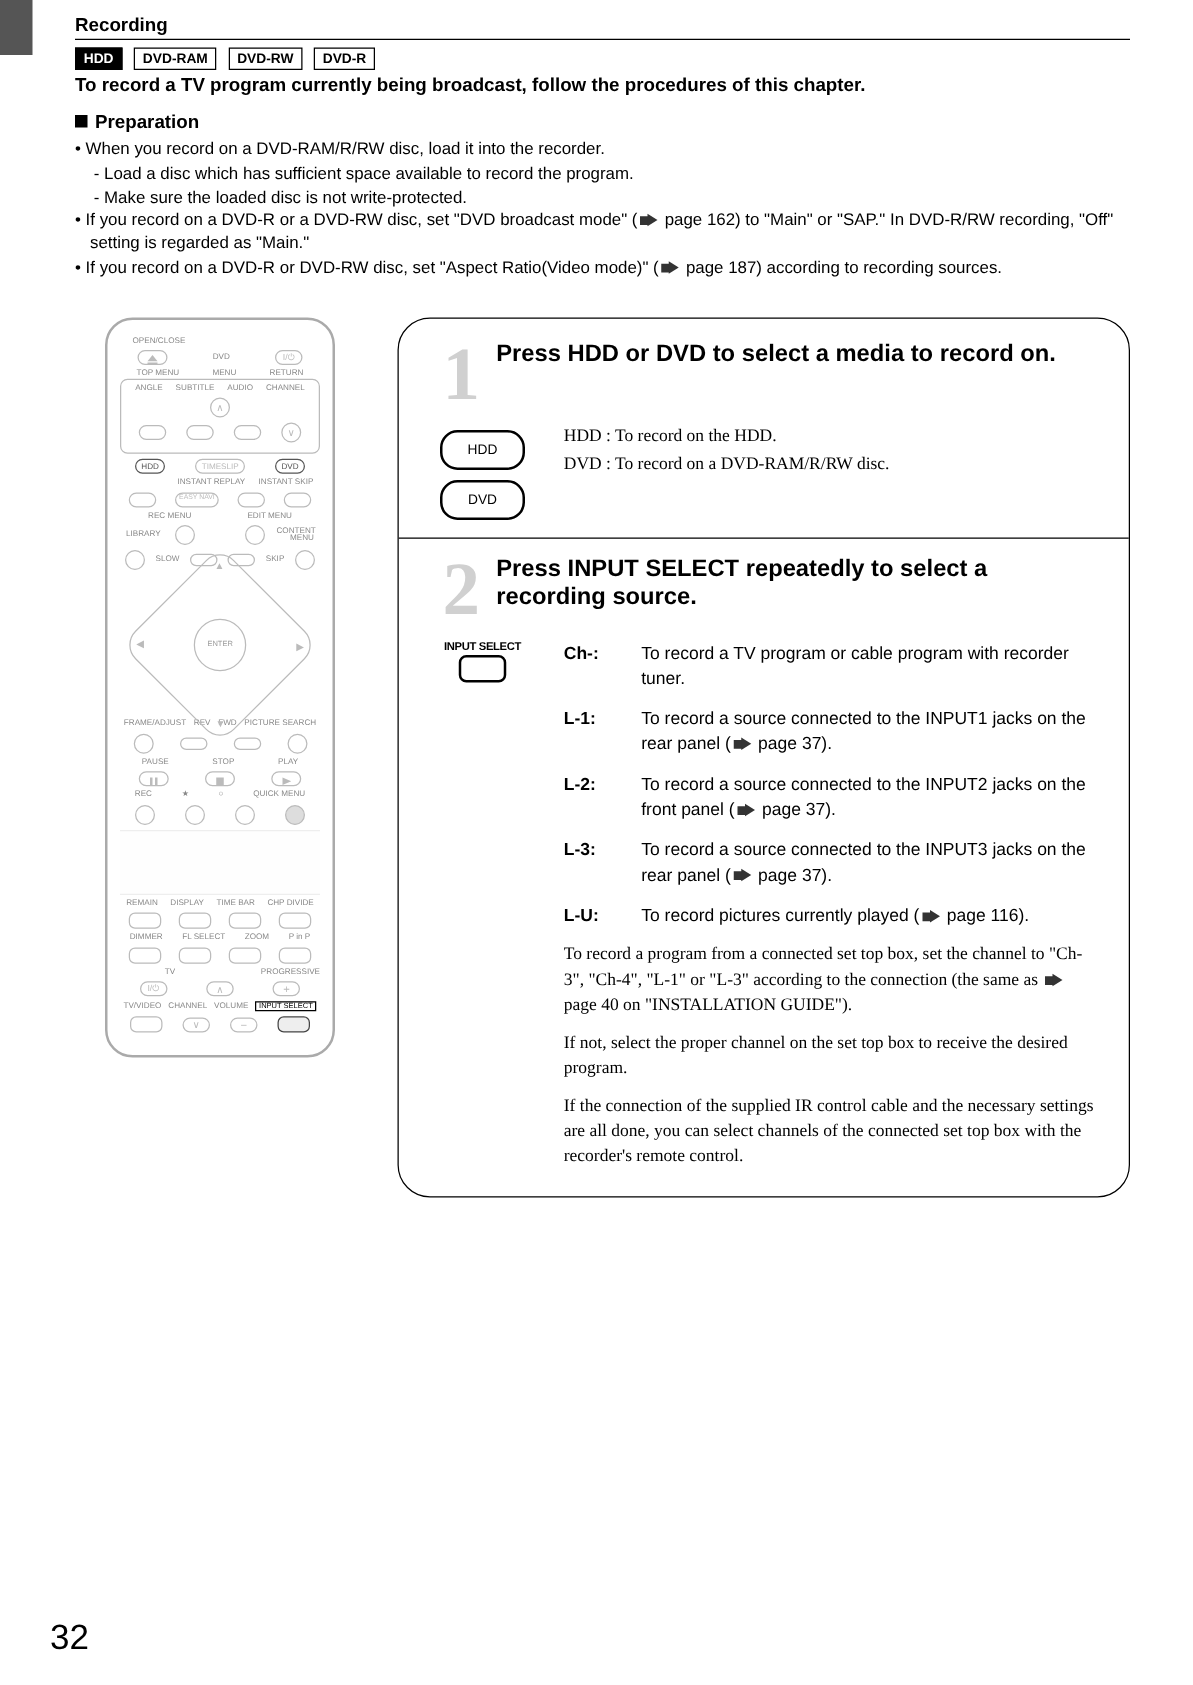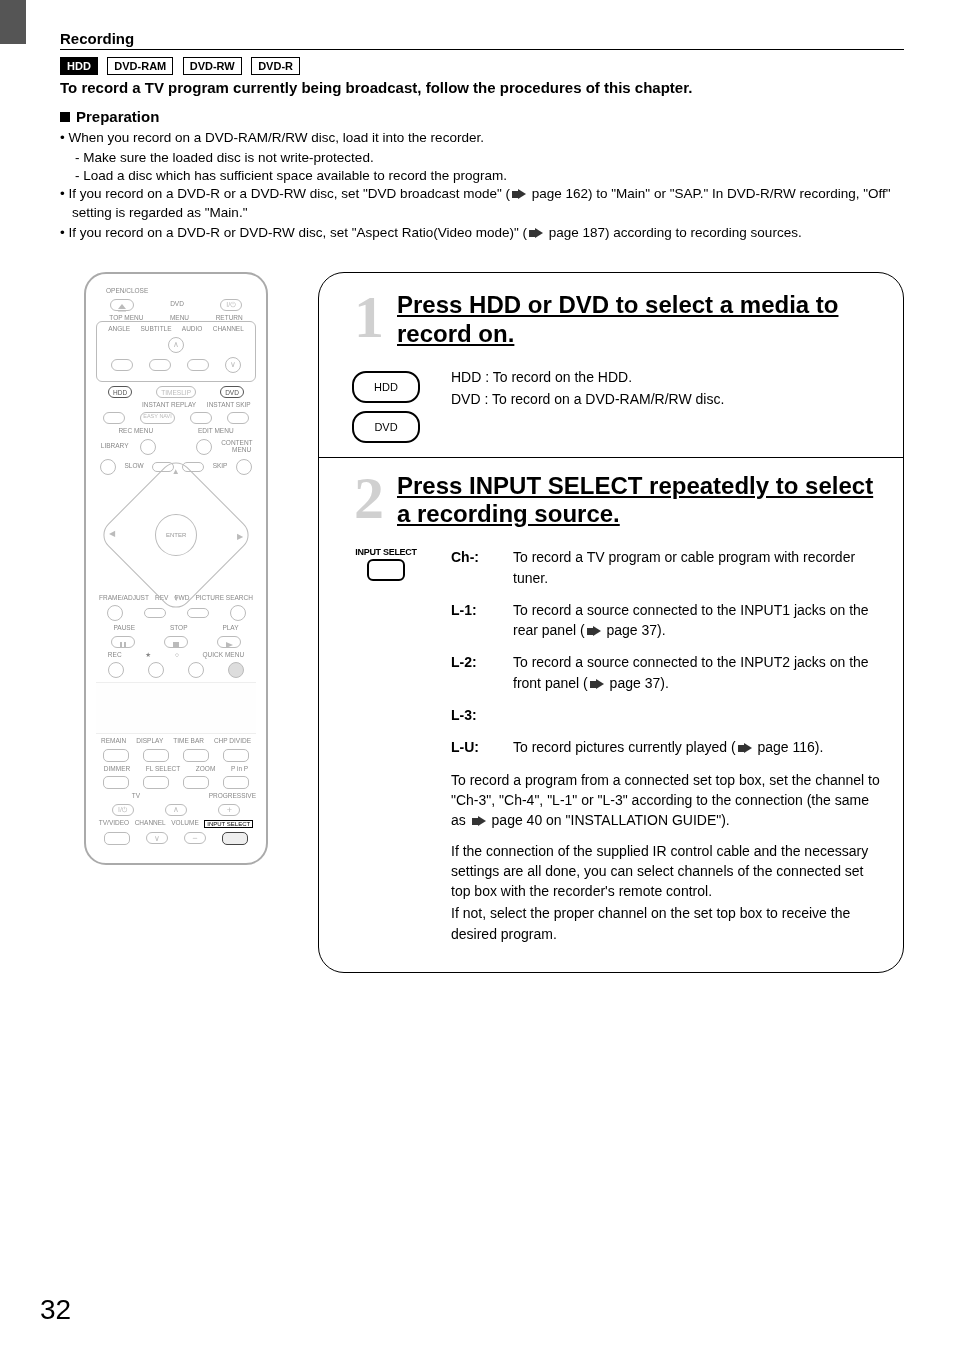--- a/index.html
+++ b/index.html
@@ -8,21 +8,21 @@
     width: 954px;
     font-family: Arial, Helvetica, sans-serif;
     background: #fff;
     color: #000;
   }
   .page {
     position: relative;
     width: 954px;
     height: 1348px;
     box-sizing: border-box;
-    padding: 30px 50px 30px 60px;
+    padding: 12px 50px 30px 60px;
   }
   .tab-edge {
     position: absolute;
     left: 0;
     top: 0;
     width: 26px;
     height: 44px;
     background: #555;
   }
   .section-head {
@@ -156,23 +156,22 @@
     font-weight: bold;
     color: #d0d0d0;
     line-height: 0.75;
     width: 56px;
     flex: 0 0 56px;
     text-align: center;
     padding-top: 4px;
   }
   .step-head {
     font-weight: bold;
-    font-size: 24px;
+    font-size: 19px;
     line-height: 1.2;
-    text-decoration: underline;
   }
   .sep {
     border: none;
     border-top: 1px solid #000;
     margin: 10px -22px 14px -22px;
   }
   .step-body {
     display: flex;
     gap: 20px;
   }
@@ -197,21 +196,21 @@
   .key-cap {
     width: 34px; height: 18px; border: 2px solid #000; border-radius: 6px; margin-top:2px;
   }
   .key-caption { font-size: 9px; font-weight: bold; letter-spacing: -0.3px; text-align:center; }
 
   .step-text-col {
     flex: 1;
     font-size: 14px;
     line-height: 1.45;
   }
-  .step-text-col p { margin: 0 0 10px 0; }
+  .step-text-col p { margin: 0 0 10px 0; font-family: Liberation Serif, serif; }
   .def-row {
     display: flex;
     margin-bottom: 12px;
   }
   .def-row .term {
     width: 62px;
     flex: 0 0 62px;
     font-weight: bold;
   }
   .def-row .def { flex: 1; }
@@ -250,22 +249,22 @@
     <span class="badge">DVD-RW</span>
     <span class="badge">DVD-R</span>
   </div>
 
 
   <div class="lead">To record a TV program currently being broadcast, follow the procedures of this chapter.</div>
 
   <div class="prep-hdr">Preparation</div>
   <div class="prep-list">
     <p class="bullet">• <span>When you record on a DVD-RAM/R/RW disc, load it into the recorder.</span></p>
+    <p class="sub">- Load a disc which has sufficient space available to record the program.</p>
     <p class="sub">- Make sure the loaded disc is not write-protected.</p>
-    <p class="sub">- Load a disc which has sufficient space available to record the program.</p>
     <p class="bullet">• <span>If you record on a DVD-R or a DVD-RW disc, set "DVD broadcast mode" (</span><span class="link-ico"></span><span> page 162) to "Main" or "SAP." In DVD-R/RW recording, "Off" setting is regarded as "Main."</span></p>
     <p class="bullet">• <span>If you record on a DVD-R or DVD-RW disc, set "Aspect Ratio(Video mode)" (</span><span class="link-ico"></span><span> page 187) according to recording sources.</span></p>
   </div>
 
   <div class="lower">
 
     <div class="remote-col">
       <div class="remote-shell">
 
         <div class="lbl" style="text-align:left;padding-left:10px">OPEN/CLOSE</div>
@@ -491,30 +490,31 @@
             <div class="def"><span>To record a source connected to the INPUT1 jacks on the rear panel (</span><span class="link-ico"></span><span> page 37).</span></div>
           </div>
 
           <div class="def-row">
             <div class="term">L-2:</div>
             <div class="def"><span>To record a source connected to the INPUT2 jacks on the front panel (</span><span class="link-ico"></span><span> page 37).</span></div>
           </div>
 
           <div class="def-row">
             <div class="term">L-3:</div>
+            <div class="def"><span>To record a source connected to the INPUT3 jacks on the rear panel (</span><span class="link-ico"></span><span> page 37).</span></div>
           </div>
 
           <div class="def-row">
             <div class="term">L-U:</div>
             <div class="def"><span>To record pictures currently played (</span><span class="link-ico"></span><span> page 116).</span></div>
           </div>
 
           <p><span>To record a program from a connected set top box, set the channel to "Ch-3", "Ch-4", "L-1" or "L-3" according to the connection (the same as </span><span class="link-ico"></span><span> page 40 on "INSTALLATION GUIDE").</span></p>
 
+          <p>If not, select the proper channel on the set top box to receive the desired program.</p>
           <p style="margin-bottom:2px">If the connection of the supplied IR control cable and the necessary settings are all done, you can select channels of the connected set top box with the recorder's remote control.</p>
-          <p>If not, select the proper channel on the set top box to receive the desired program.</p>
         </div>
       </div>
     </div>
   </div>
 
   <div class="page-number">32</div>
 </div>
 
 </body></html>

